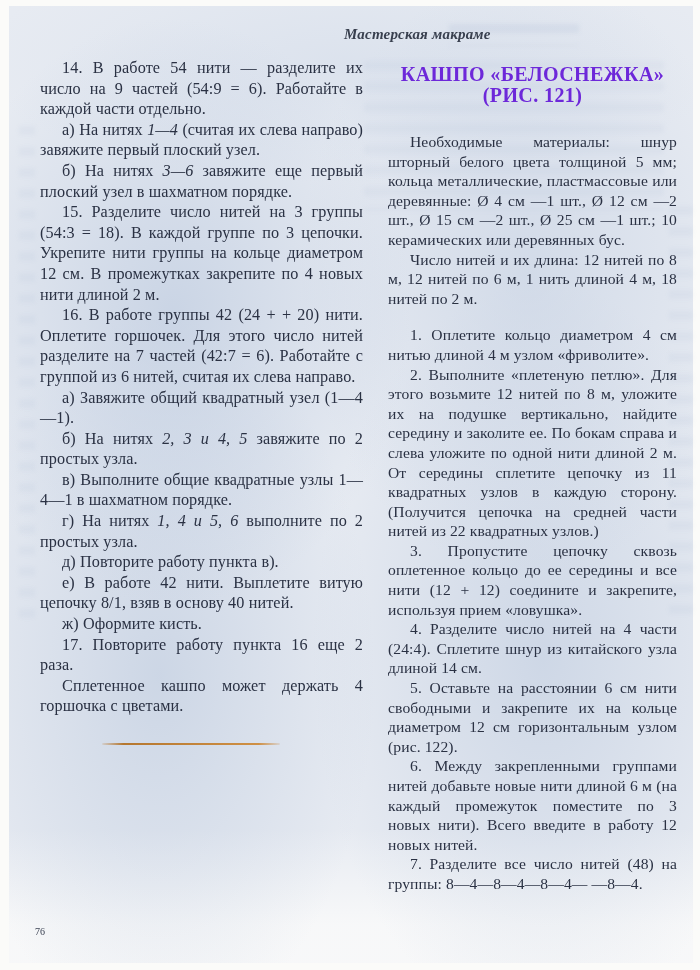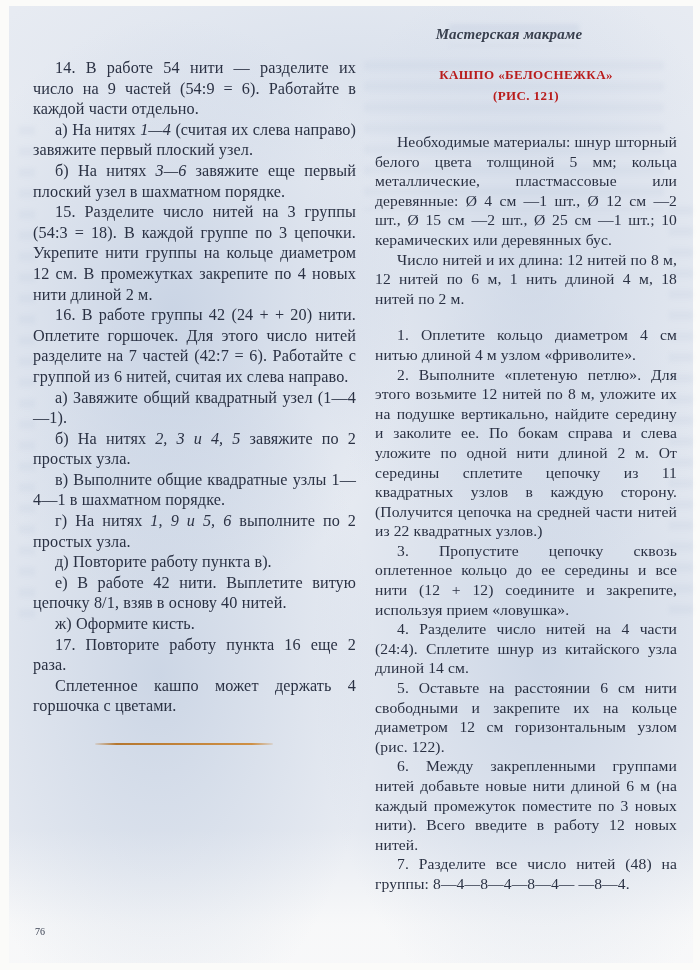--- a/index.html
+++ b/index.html
@@ -26,41 +26,41 @@
   .bleed{
     position:absolute;pointer-events:none;opacity:.5;filter:blur(2px);
     background:repeating-linear-gradient(to bottom, rgba(148,167,198,.28) 0 9px, rgba(148,167,198,0) 9px 21px);
   }
   .bleed.b1{left:440px;top:18px;width:130px;height:22px;}
   .bleed.b2{left:355px;top:55px;width:300px;height:150px;opacity:.28;}
   .bleed.b3{left:10px;top:120px;width:16px;height:500px;opacity:.3;}
   .bleed.b4{left:660px;top:200px;width:24px;height:420px;opacity:.3;}
 
   .running-header{
-    position:absolute;top:20px;right:19px;width:330px;text-align:center;
+    position:absolute;top:20px;right:19px;width:330px;text-align:left;
     font-size:15px;font-weight:bold;font-style:italic;color:#39404f;
     letter-spacing:.2px;
   }
   .columns{
-    position:absolute;left:24px;top:52px;right:16px;display:flex;gap:19px;
+    position:absolute;left:31px;top:52px;right:16px;display:flex;gap:25px;
     color:#2a3143;
   }
   .col{text-align:justify;}
   .col p{margin:0;text-indent:22px;}
   .col-left{
     width:323px;font-size:16.2px;line-height:20.6px;
     letter-spacing:.1px;
   }
   .col-right{
     flex:1;font-size:15.6px;line-height:19.6px;
     letter-spacing:.1px;
   }
   .section-title{
-    margin:6px 0 26px 0;text-align:center;font-size:13px;line-height:21px;
-    font-weight:bold;letter-spacing:.4px;text-indent:0;color:#b91c1c;
+    margin:6px 0 26px 0;text-align:center;font-size:20px;line-height:21px;
+    font-weight:bold;letter-spacing:.4px;text-indent:0;color:#6d28d9;
   }
   .gap-top{margin-top:17px !important;}
   .col em{}
   .divider{
     height:2px;width:178px;margin:26px 0 0 62px;
     background:linear-gradient(to right, rgba(191,125,53,.15), #b5772f 12%, #cf9045 88%, rgba(191,125,53,.15));
     border-radius:1px;
   }
   .page-number{
     position:absolute;left:26px;bottom:26px;font-size:10px;color:#3a4152;
@@ -81,21 +81,21 @@
   <div class="columns">
     <div class="col col-left">
       <p>14. В работе 54 нити — разделите их число на 9 частей (54:9 = 6). Работайте в каждой части отдельно.</p>
       <p><span>а) На нитях </span><em>1—4</em><span> (считая их слева направо) завяжите первый плоский узел.</span></p>
       <p><span>б) На нитях </span><em>3—6</em><span> завяжите еще первый плоский узел в шахматном порядке.</span></p>
       <p>15. Разделите число нитей на 3 группы (54:3 = 18). В каждой группе по 3 цепочки. Укрепите нити группы на кольце диаметром 12 см. В промежутках закрепите по 4 новых нити длиной 2 м.</p>
       <p>16. В работе группы 42 (24 + + 20) нити. Оплетите горшочек. Для этого число нитей разделите на 7 частей (42:7 = 6). Работайте с группой из 6 нитей, считая их слева направо.</p>
       <p>а) Завяжите общий квадратный узел (1—4—1).</p>
       <p><span>б) На нитях </span><em>2, 3 и 4, 5</em><span> завяжите по 2 простых узла.</span></p>
       <p>в) Выполните общие квадратные узлы 1—4—1 в шахматном порядке.</p>
-      <p><span>г) На нитях </span><em>1, 9 и 5, 6</em><span> выполните по 2 простых узла.</span></p>
+      <p><span>г) На нитях </span><em>1, 4 и 5, 6</em><span> выполните по 2 простых узла.</span></p>
       <p>д) Повторите работу пункта в).</p>
       <p>е) В работе 42 нити. Выплетите витую цепочку 8/1, взяв в основу 40 нитей.</p>
       <p>ж) Оформите кисть.</p>
       <p>17. Повторите работу пункта 16 еще 2 раза.</p>
       <p>Сплетенное кашпо может держать 4 горшочка с цветами.</p>
       <div class="divider"></div>
     </div>
 
     <div class="col col-right">
       <h2 class="section-title">

